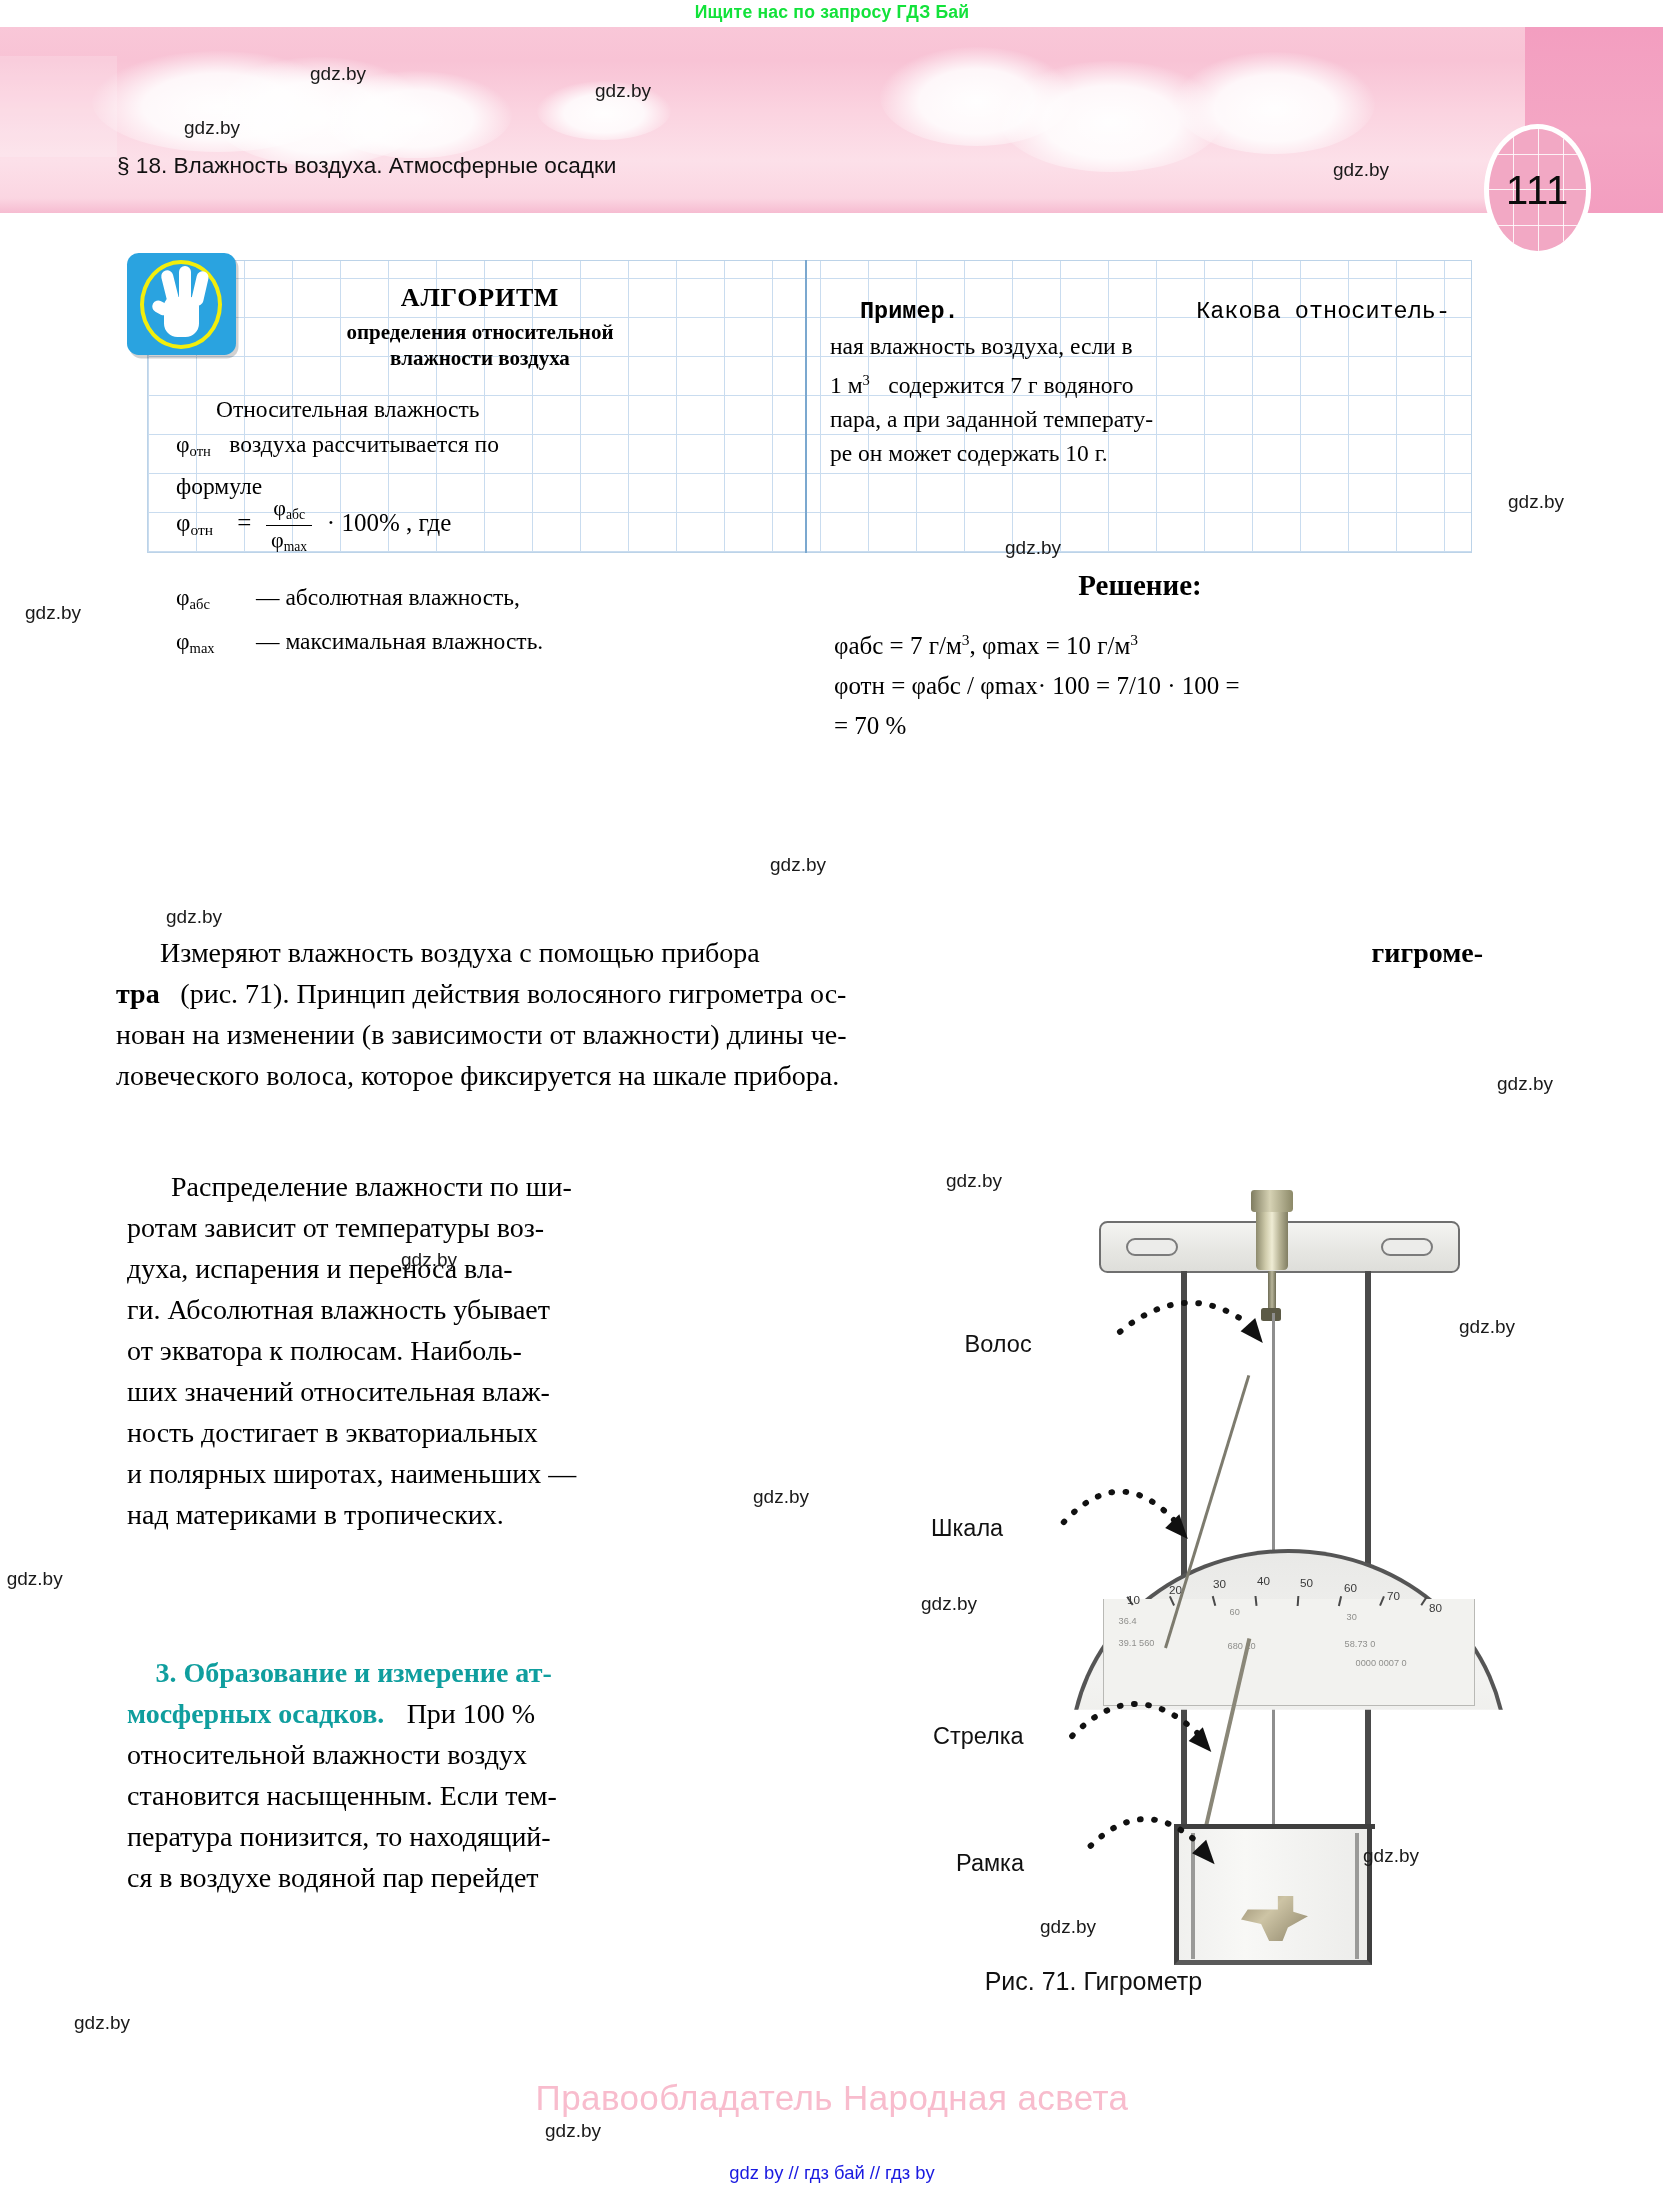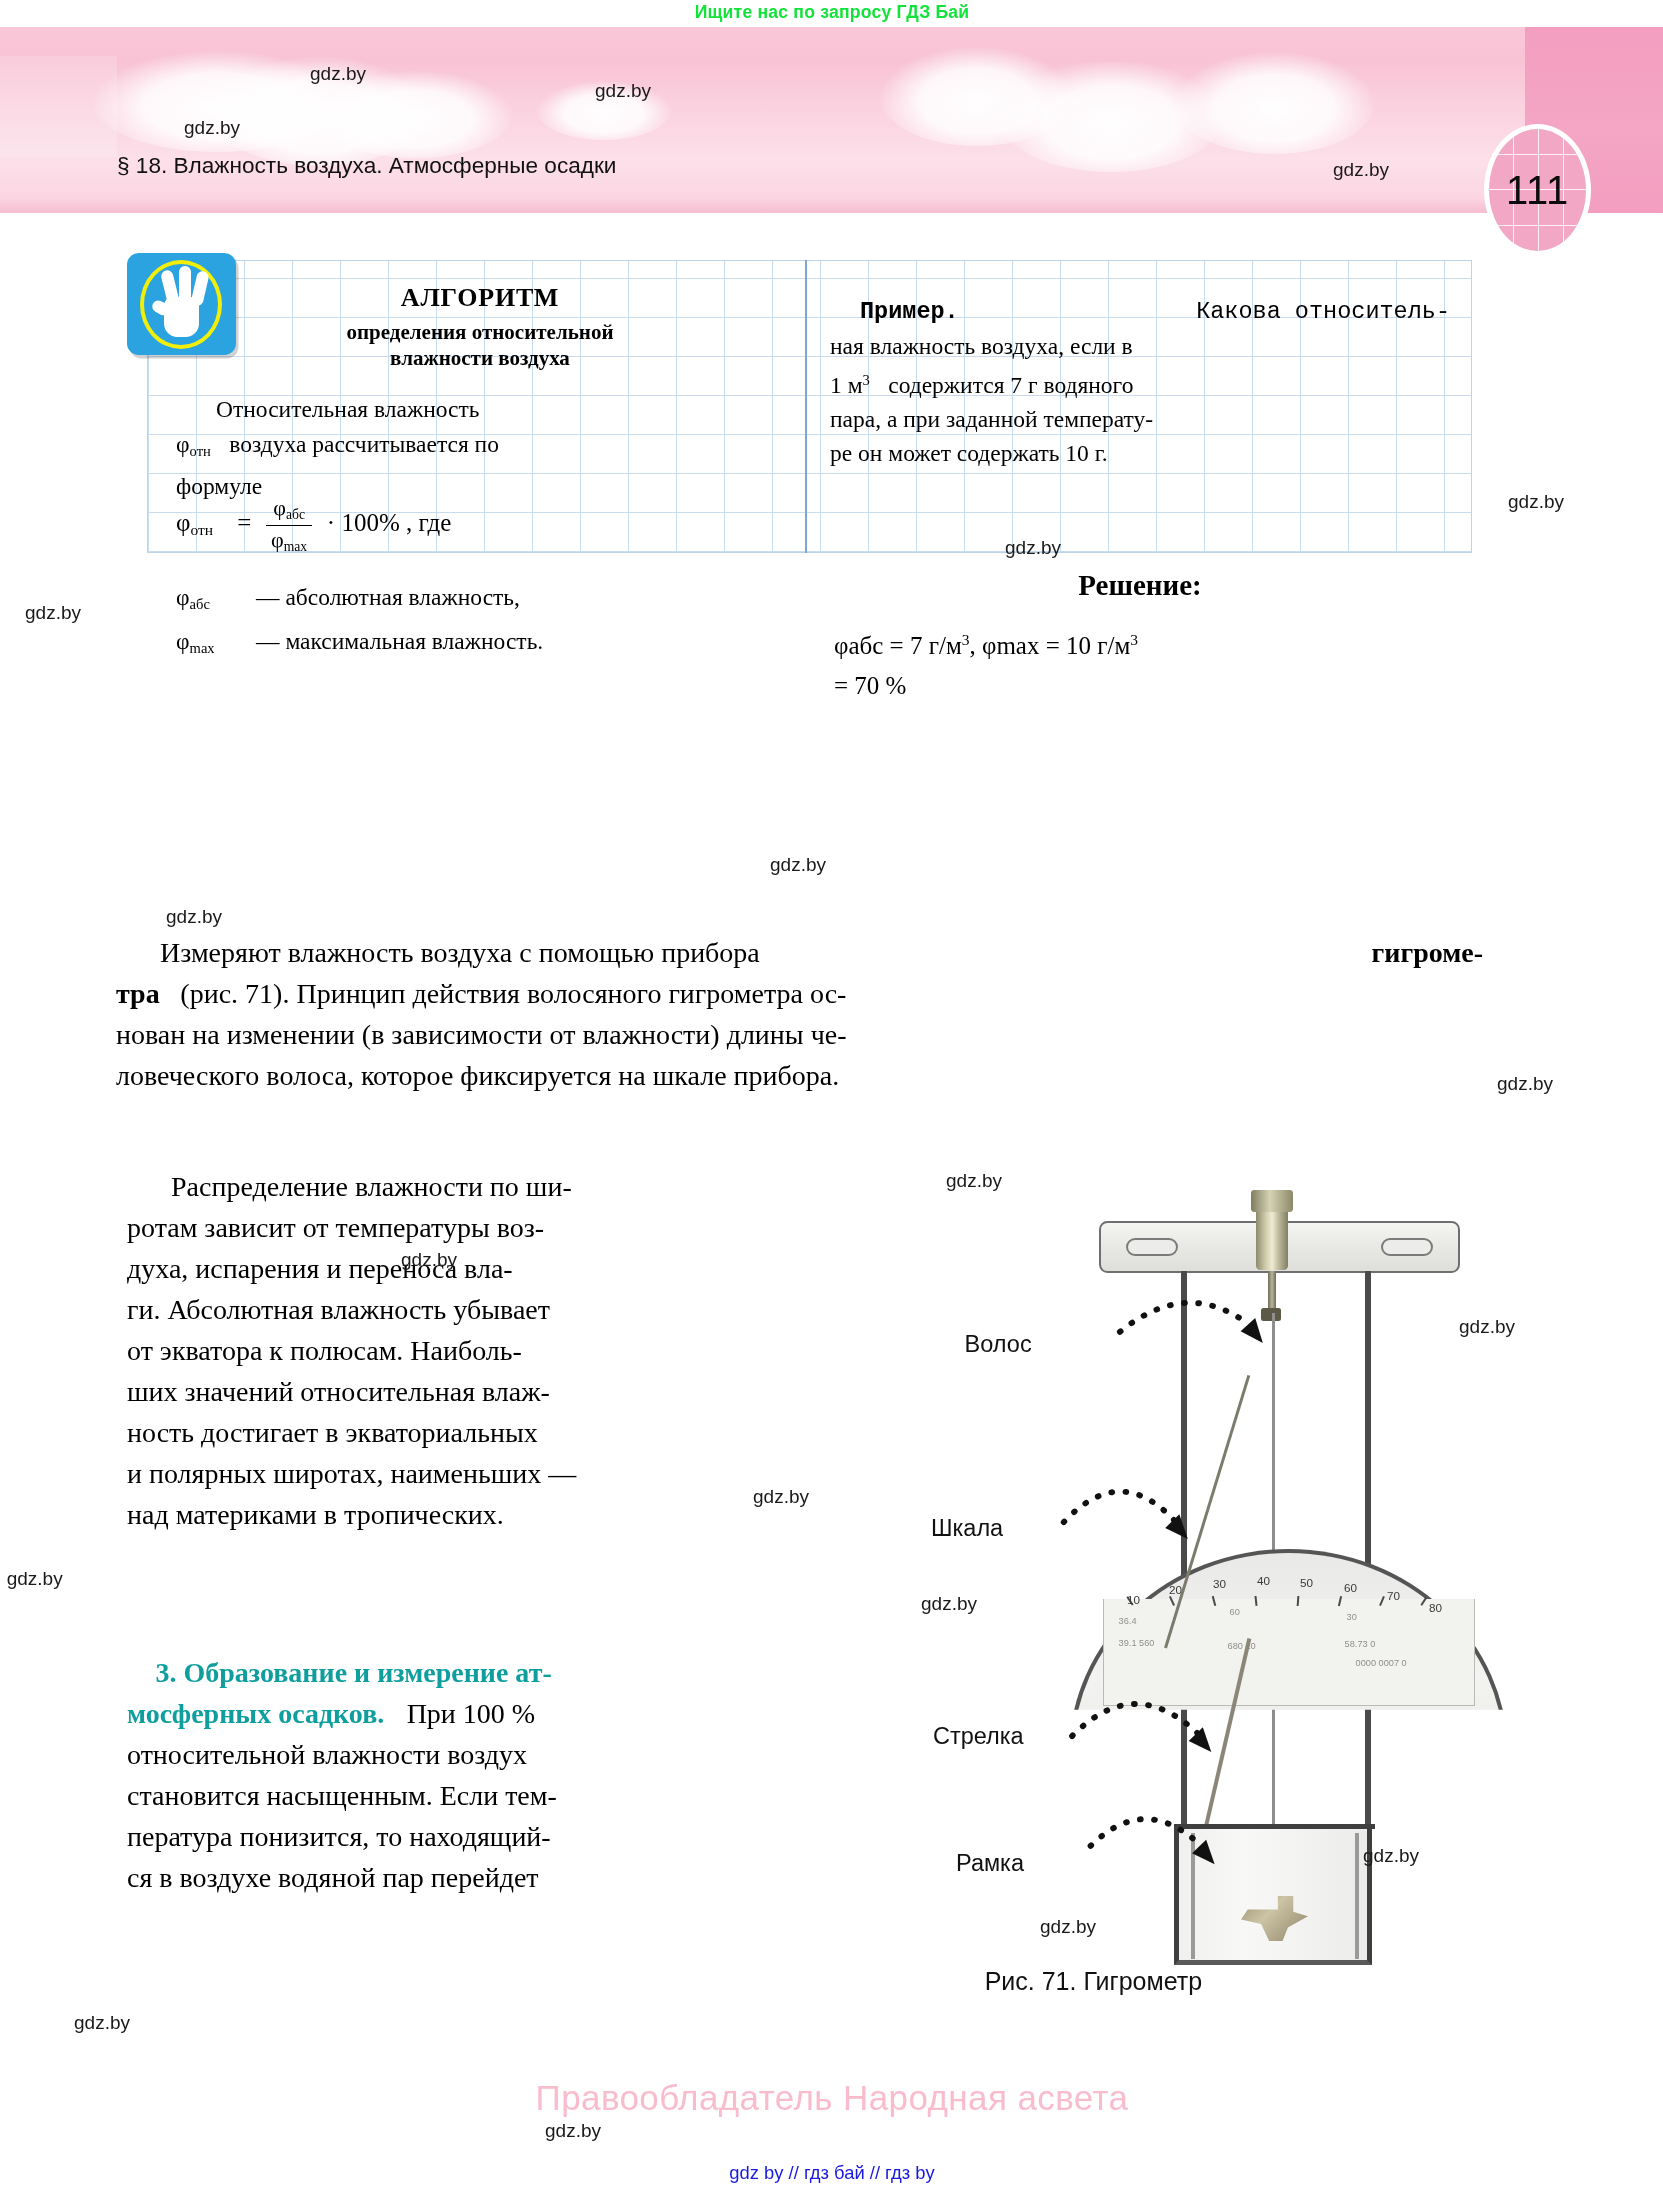--- a/index.html
+++ b/index.html
@@ -414,20 +414,21 @@
   <div>пара, а при заданной температу-</div>
   <div>ре он может содержать 10 г.</div>
 </div>
 
 <div class="solve-h">Решение:</div>
 
 <div class="solve-body">
   <div>
     <span>φабс = 7 г/м</span><span class="sup">3</span><span>, φmax = 10 г/м</span><span class="sup">3</span>
   </div>
+  <div>φотн = φабс /  φmax· 100 = 7/10 · 100 =</div>
   <div>= 70 %</div>
 </div>
 
 <div class="para p1">
   <div class="l">
     <span style="padding-left:44px">Измеряют влажность воздуха с помощью прибора</span>
     <b>гигроме-</b>
   </div>
   <div style="white-space:nowrap">
     <b>тра</b>

